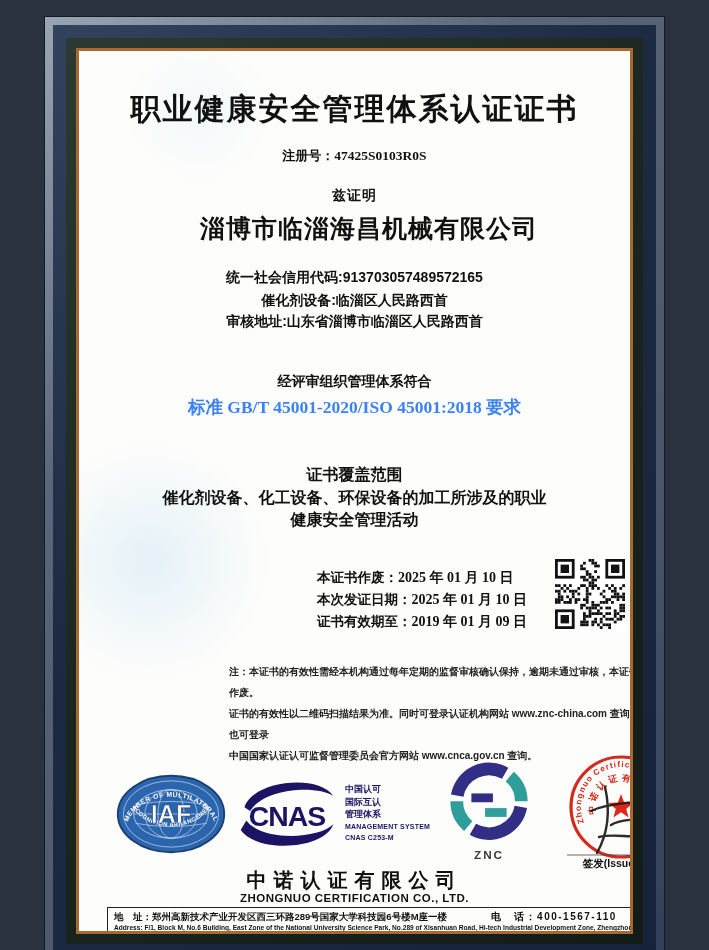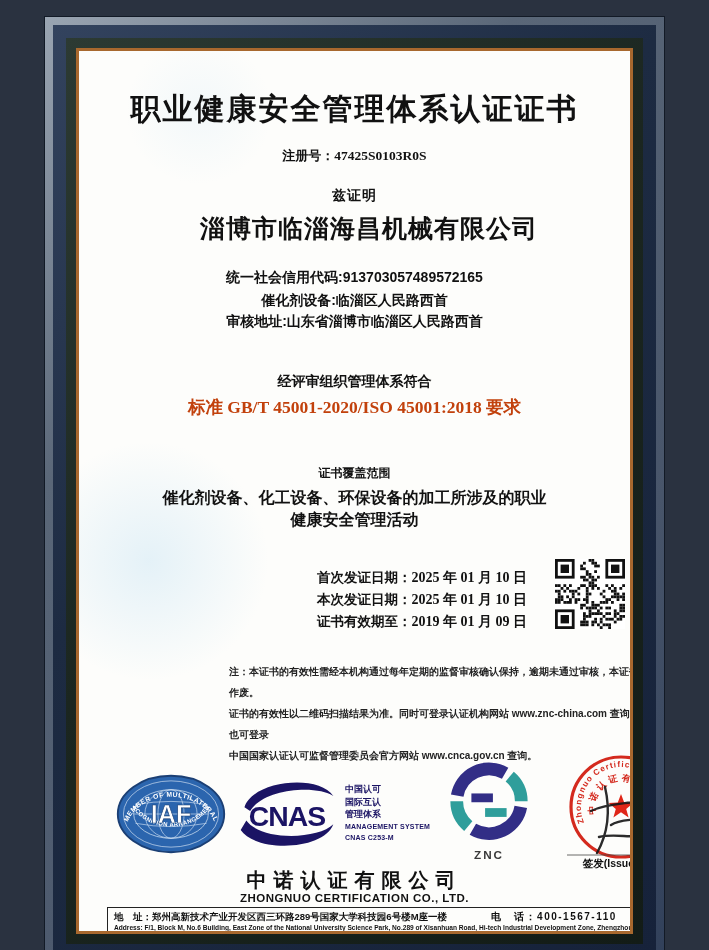--- a/index.html
+++ b/index.html
@@ -29,22 +29,22 @@
   .title { top:38px; font-size:30px; font-weight:900; color:#111; letter-spacing:2px; }
   .regline { top:96px; font-size:13px; font-weight:700; color:#111; }
   .regline .val { font-size:13.5px; }
   .certify { top:136px; font-size:14px; font-weight:700; color:#111; letter-spacing:1px; }
   .company { top:161px; font-size:25px; font-weight:900; color:#111; letter-spacing:1px;padding-left:29px; }
   .infoline { font-size:14px; font-weight:700; color:#111; }
   .credit { top:218px; }
   .regaddr { top:241px; }
   .auditaddr { top:262px; }
   .assessed { top:322px; font-size:14px; font-weight:700; color:#111; }
-  .standard { top:344px; font-size:17.5px; font-weight:700; color:#c2410c; }
-  .scopetitle { top:414px; font-size:12px; font-weight:900; color:#111; }
+  .standard { top:344px; font-size:17.5px; font-weight:700; color:#3b82f6; }
+  .scopetitle { top:414px; font-size:16px; font-weight:900; color:#111; }
   .scope1 { top:437px; font-size:16px; font-weight:700; color:#111; }
   .scope2 { top:459px; font-size:16px; font-weight:700; color:#111; }
 
   .dates { left:238px; top:516px; }
   .date-row { display:flex; line-height:22px; }
   .date-label { font-size:13.5px; font-weight:700; color:#111; }
   .date-value { font-size:14px; font-weight:700; color:#111; }
 
   .qr { left:476px; top:508px; width:70px; height:70px; }
 
@@ -101,21 +101,21 @@
 
           <div class="abs ctr infoline auditaddr">审核地址:山东省淄博市临淄区人民路西首</div>
           <div class="abs ctr standard serif">标准 GB/T 45001-2020/ISO 45001:2018 要求</div>
 
           <div class="abs ctr scopetitle">证书覆盖范围</div>
           <div class="abs ctr scope2">健康安全管理活动</div>
           <div class="abs ctr scope1">催化剂设备、化工设备、环保设备的加工所涉及的职业</div>
 
           <div class="abs dates">
             <div class="date-row">
-              <span class="date-label">首次发证日期：</span>
+              <span class="date-label">本证书作废：</span>
               <span class="date-value serif">2025 年 01 月 10 日</span>
             </div>
             <div class="date-row">
               <span class="date-label">本次发证日期：</span>
               <span class="date-value serif">2025 年 01 月 10 日</span>
             </div>
             <div class="date-row">
               <span class="date-label">证书有效期至：</span>
               <span class="date-value serif">2019 年 01 月 09 日</span>
             </div>

